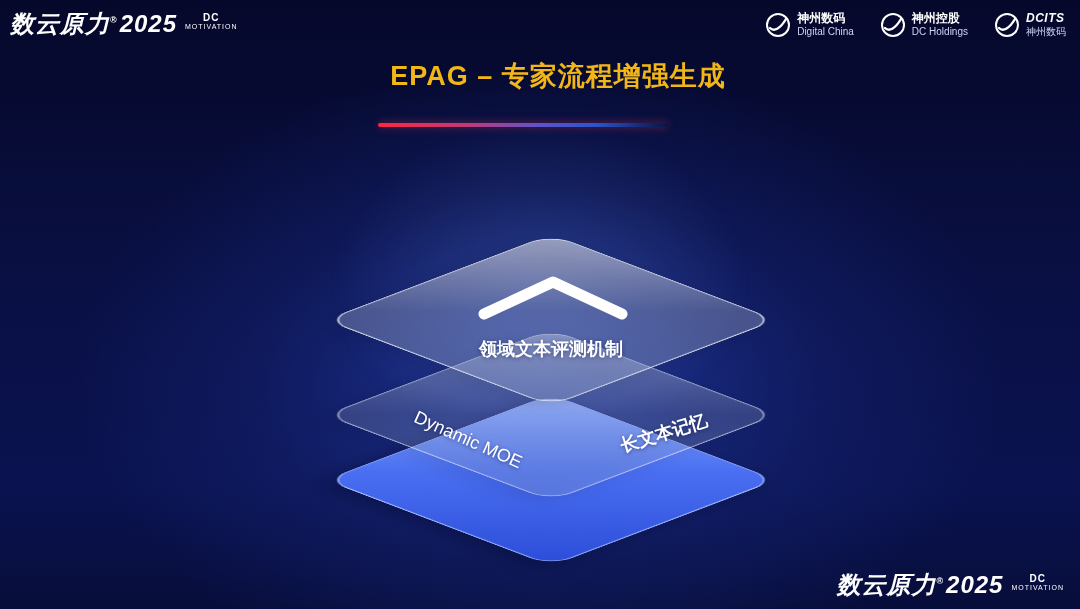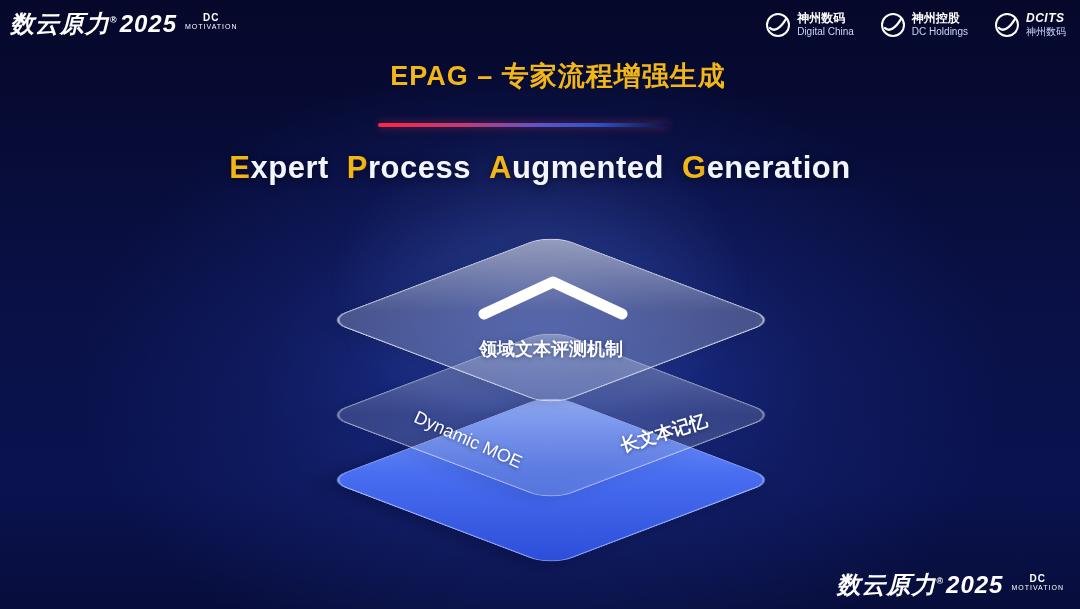--- a/index.html
+++ b/index.html
@@ -149,23 +149,20 @@
       </svg>
       <span class="logo-text">
         <span class="logo-title it">DCITS</span>
         <span class="logo-sub">神州数码</span>
       </span>
     </div>
   </div>
 
   <div class="divider"></div>
 
-  <div class="main-title">
-    <span class="word"><span class="initial">E</span><span>xpert</span></span><span class="word"><span class="initial">P</span><span>rocess</span></span><span class="word"><span class="initial">A</span><span>ugmented</span></span><span class="word"><span class="initial">G</span><span>eneration</span></span>
-  </div>
 
   <div class="stack">
     <div class="diamond d-bot"></div>
     <div class="diamond d-mid"></div>
     <div class="diamond d-top"></div>
 
     <svg class="chevron" viewBox="0 0 158 50">
       <polyline points="10,42 79,10 148,42" fill="none" stroke="#ffffff" stroke-width="11" stroke-linecap="round" stroke-linejoin="round"></polyline>
     </svg>
 

